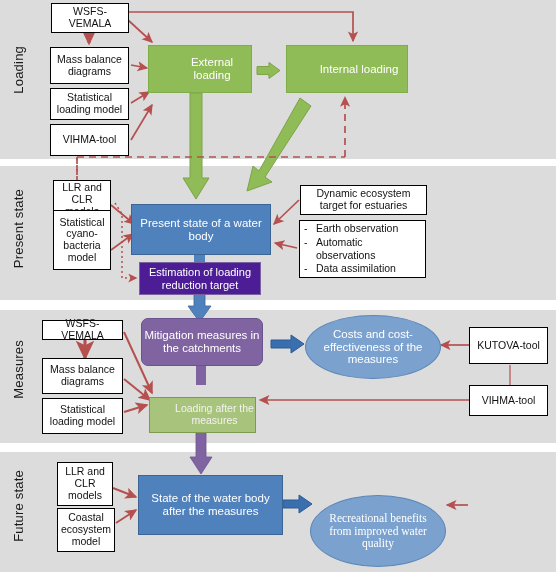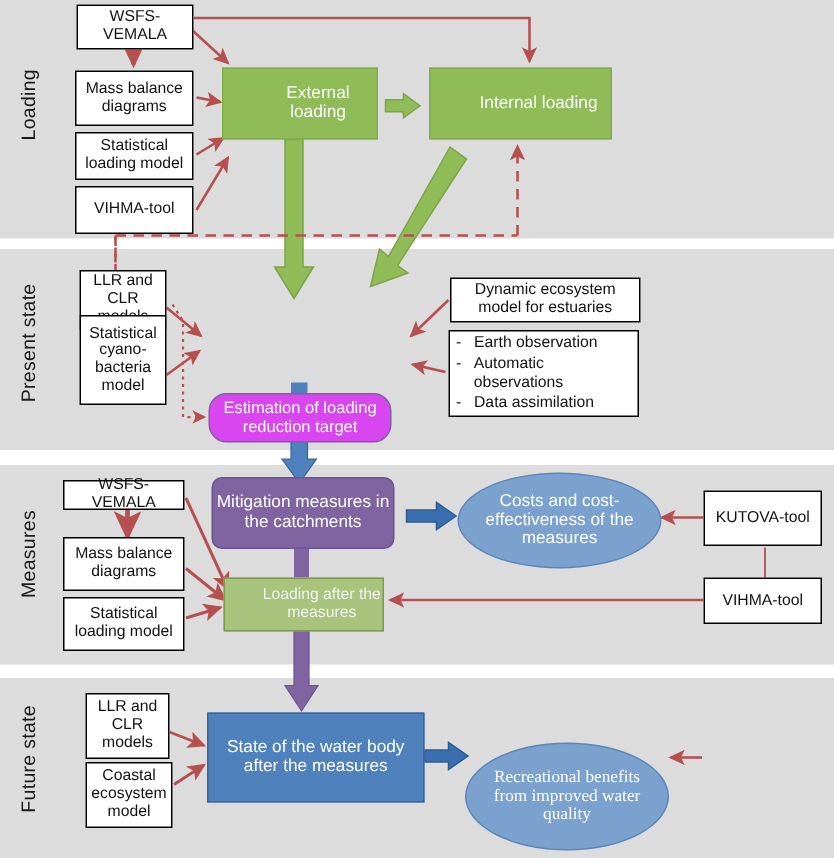--- a/index.html
+++ b/index.html
@@ -19,21 +19,21 @@
   .wbox.list{justify-content:flex-start;text-align:left;padding-left:4px;}
   .wbox.list ul{margin:0;padding:0;list-style:none;}
   .wbox.list li{display:flex;gap:7px;font-size:10.5px;line-height:1.28;}
   .wbox.list li span.dash{width:5px;}
   .greenbox{background:#8FBC56;border:1px solid #7fae49;color:#ffffff;
       font-size:11.5px;padding-left:24px;}
   .greenbox.pale{background:#a8c37b;border:1.4px solid #7e9a4c;color:#f2f2f2;font-size:10.5px;}
   .bluebox{background:#4F81BD;border:1.2px solid #3c6494;color:#ffffff;font-size:11.5px;}
   .purplebox{background:#8064A2;border:1px solid #6b5390;color:#ffffff;
       font-size:11.5px;border-radius:7px;}
-  .purplebox.flat{background:#d946ef;border:1.3px solid #7a62a0;border-radius:12px;font-size:11px;}
+  .purplebox.flat{background:#4c1d95;border:1.3px solid #7a62a0;border-radius:0;font-size:11px;}
   .ellipse{background:#7BA1CE;border:1.3px solid #5b86b8;color:#ffffff;
       border-radius:50%;font-size:11.5px;}
   .txt{display:block;width:100%;}
 </style>
 </head>
 <body>
 
 <div id="diagram">
 
   <div class="band" style="top:0px;height:159px;"></div>
@@ -143,25 +143,28 @@
   <div class="node greenbox" style="left:286px;top:45px;width:122px;height:48px;">
     <span class="txt">Internal loading</span>
   </div>
 
   <div class="node wbox" style="left:53px;top:180px;width:58px;height:40px;">
     <span class="txt">LLR and CLR models</span>
   </div>
   <div class="node wbox" style="left:53px;top:210px;width:58px;height:60px;">
     <span class="txt">Statistical cyano-bacteria model</span>
   </div>
+  <div class="node bluebox" style="left:131px;top:204px;width:140px;height:51px;">
+    <span class="txt">Present state of a water body</span>
+  </div>
   <div class="node purplebox flat" style="left:139px;top:262px;width:122px;height:33px;">
     <span class="txt">Estimation of loading reduction target</span>
   </div>
   <div class="node wbox" style="left:300px;top:185px;width:127px;height:30px;">
-    <span class="txt">Dynamic ecosystem model for estuaries</span>
+    <span class="txt">Dynamic ecosystem target for estuaries</span>
   </div>
   <div class="node wbox list" style="left:299px;top:220px;width:127px;height:58px;">
     <ul>
       <li>
           <span class="dash">-</span>
           <span>Earth observation</span>
         </li>
       <li>
           <span class="dash">-</span>
           <span>Automatic observations</span>
@@ -178,21 +181,21 @@
   </div>
   <div class="node wbox" style="left:42px;top:358px;width:81px;height:36px;">
     <span class="txt">Mass balance diagrams</span>
   </div>
   <div class="node wbox" style="left:42px;top:398px;width:81px;height:36px;">
     <span class="txt">Statistical loading model</span>
   </div>
   <div class="node purplebox" style="left:141px;top:318px;width:122px;height:48px;">
     <span class="txt">Mitigation measures in the catchments</span>
   </div>
-  <div class="node greenbox pale" style="left:149px;top:385px;width:107px;height:36px;">
+  <div class="node greenbox pale" style="left:149px;top:397px;width:107px;height:36px;">
     <span class="txt">Loading after the measures</span>
   </div>
   <div class="node ellipse" style="left:305px;top:315px;width:136px;height:64px;">
     <span class="txt" style="padding:0 10px;">Costs and cost-effectiveness of the measures</span>
   </div>
   <div class="node wbox" style="left:469px;top:327px;width:79px;height:37px;">
     <span class="txt">KUTOVA-tool</span>
   </div>
   <div class="node wbox" style="left:469px;top:385px;width:79px;height:31px;">
     <span class="txt">VIHMA-tool</span>

